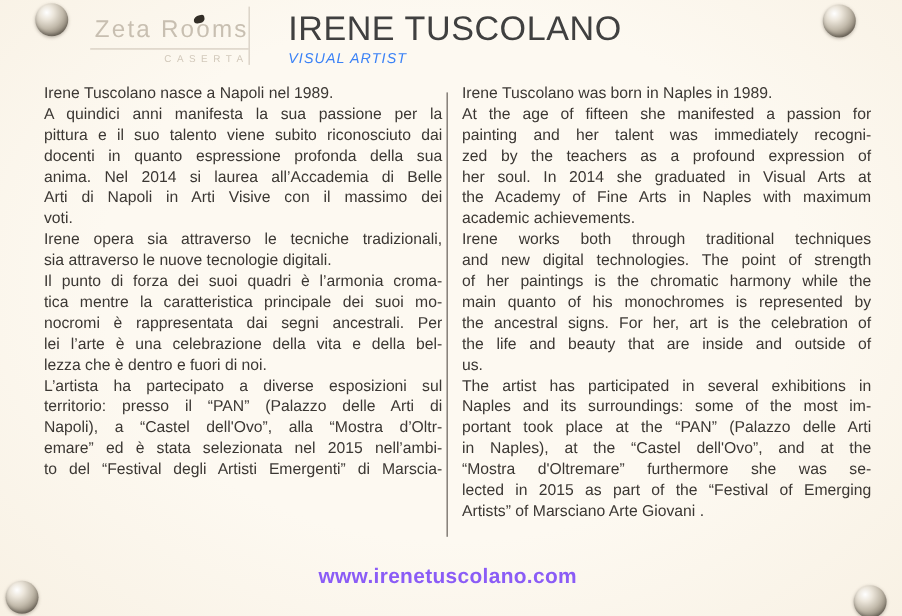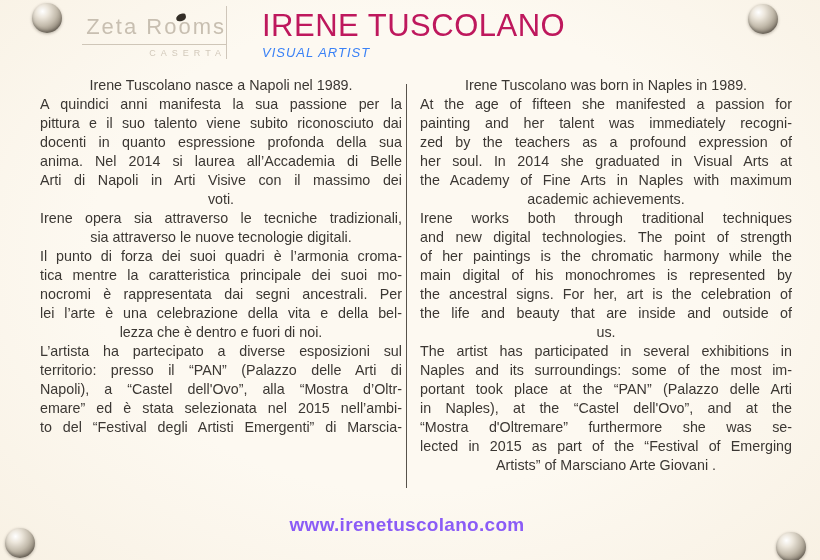--- a/index.html
+++ b/index.html
@@ -39,35 +39,35 @@
   }
   .logo-sub {
     margin-top:3px; font-size:9px; letter-spacing:5px; color:#d2c9bb;
   }
   .header-divider {
     position:absolute; left:226px; top:6px; width:1px; height:53px;
     background:#cfc6ba;
   }
   .title-block { position:absolute; left:262px; top:8px; width:302px; }
   .page-title {
-    font-size:31px; font-weight:500; color:#be185d;
+    font-size:31px; font-weight:500; color:#404040;
     letter-spacing:.5px; white-space:nowrap;
   }
   .page-subtitle {
     font-style:italic; font-size:13px; color:#3b82f6;
     letter-spacing:1px; text-align:left; margin-top:1px;
   }
 
   
   .bio-col { position:absolute; top:76px; }
   .bio-col.it { left:40px;  width:362px; }
   .bio-col.en { left:420px; width:372px; }
   .bio-line {
     font-size:14.3px; line-height:19px; height:19px;
-    color:#3b3733; text-align:center; white-space:nowrap;
+    color:#3b3733; text-align:left; white-space:nowrap;
   }
   .bio-line.fill { text-align:justify; text-align-last:justify; white-space:normal; }
   .col-divider {
     position:absolute; left:406px; top:84px; width:1px; height:404px;
     background:#57524b;
   }
 
   
   .footer {
     position:absolute; left:0; top:514px; width:814px; text-align:center;
@@ -121,21 +121,21 @@
     <div class="bio-line">Irene Tuscolano was born in Naples in 1989.</div>
     <div class="bio-line fill">At the age of fifteen she manifested a passion for</div>
     <div class="bio-line fill">painting and her talent was immediately recogni-</div>
     <div class="bio-line fill">zed by the teachers as a profound expression of</div>
     <div class="bio-line fill">her soul. In 2014 she graduated in Visual Arts at</div>
     <div class="bio-line fill">the Academy of Fine Arts in Naples with maximum</div>
     <div class="bio-line">academic achievements.</div>
     <div class="bio-line fill">Irene works both through traditional techniques</div>
     <div class="bio-line fill">and new digital technologies. The point of strength</div>
     <div class="bio-line fill">of her paintings is the chromatic harmony while the</div>
-    <div class="bio-line fill">main digital of his monochromes is represented by</div>
+    <div class="bio-line fill">main quanto of his monochromes is represented by</div>
     <div class="bio-line fill">the ancestral signs. For her, art is the celebration of</div>
     <div class="bio-line fill">the life and beauty that are inside and outside of</div>
     <div class="bio-line">us.</div>
     <div class="bio-line fill">The artist has participated in several exhibitions in</div>
     <div class="bio-line fill">Naples and its surroundings: some of the most im-</div>
     <div class="bio-line fill">portant took place at the “PAN” (Palazzo delle Arti</div>
     <div class="bio-line fill">in Naples), at the “Castel dell'Ovo”, and at the</div>
     <div class="bio-line fill">“Mostra d'Oltremare” furthermore she was se-</div>
     <div class="bio-line fill">lected in 2015 as part of the “Festival of Emerging</div>
     <div class="bio-line">Artists” of Marsciano Arte Giovani .</div>

